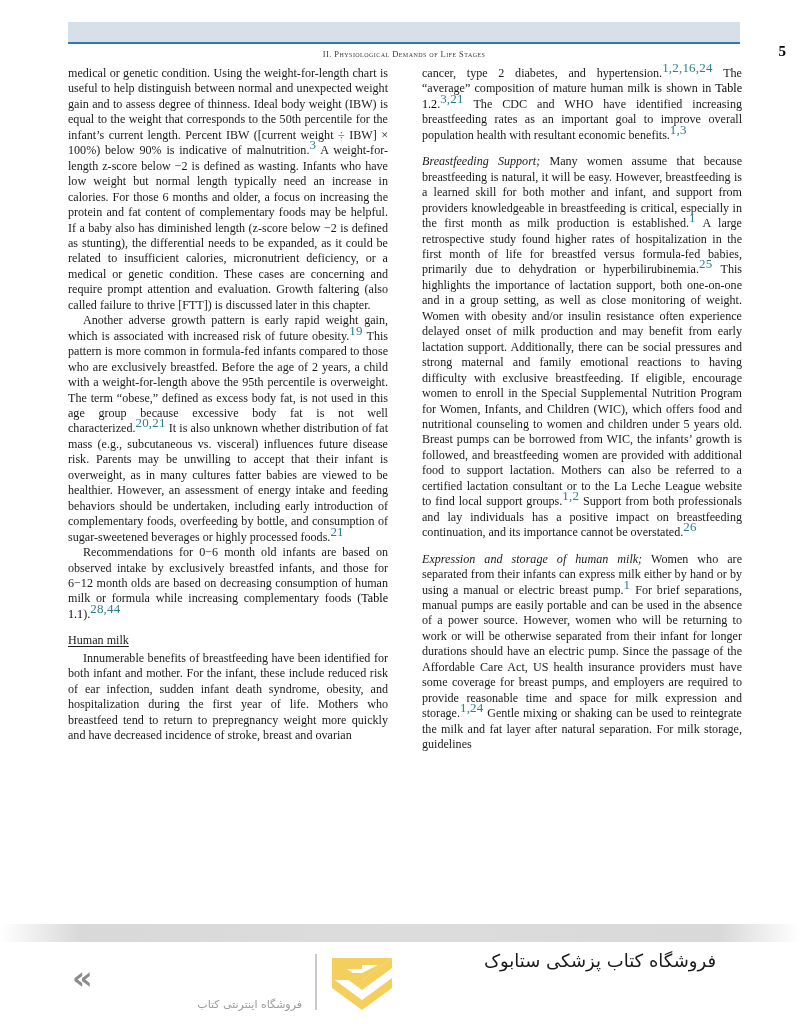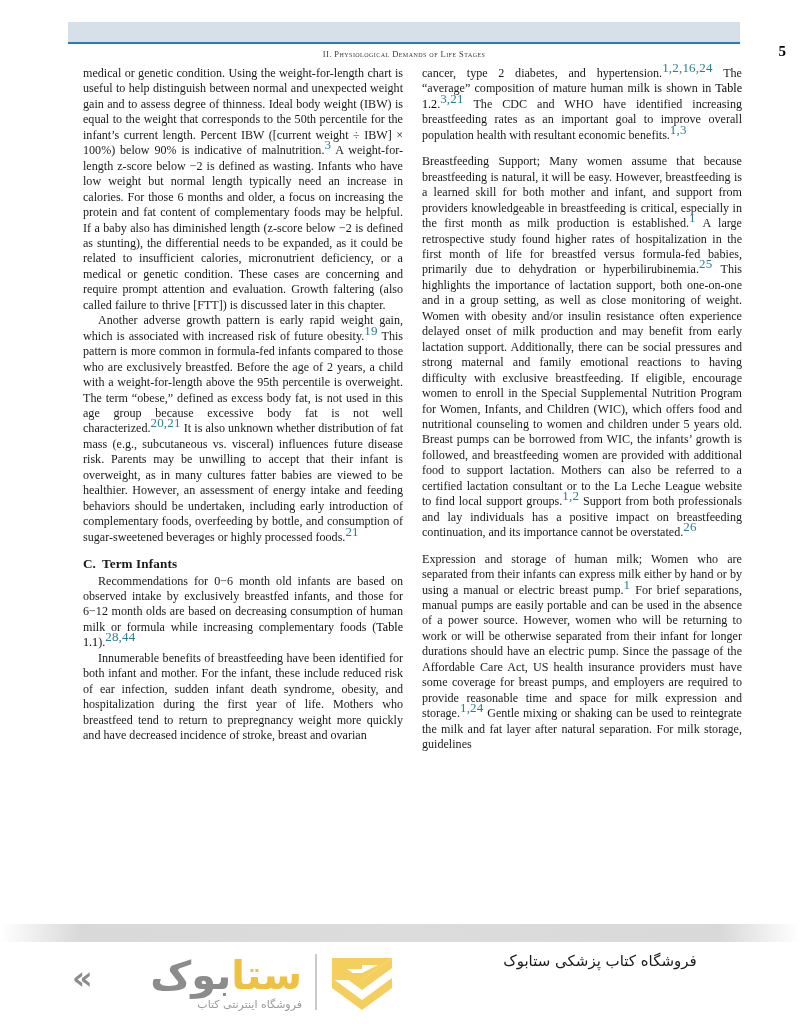--- a/index.html
+++ b/index.html
@@ -42,35 +42,35 @@
   }
   .col{
     position:absolute;top:0;width:320px;height:850px;
     font-size:12.1px;
     line-height:15.45px;
     color:#1a1a1a;
     text-align:justify;
     text-justify:inter-word;
     hyphens:none;
   }
-  .col-left{left:15px;}
+  .col-left{left:0;}
   .col-right{left:354px;}
 
   p{margin:0;}
   p.indent{text-indent:15px;font-family:Liberation Serif, serif;}
 
   sup.ref{
     color:#2b7f8c;
     font-size:13px;
     vertical-align:super;
     line-height:0;
     letter-spacing:.2px;
   }
   .xref{color:#000000;margin-top:10px;}
-  .ital{}
+  .ital{font-style:italic;}
 
   h3.sec-head{
     margin:11px 0 2px 0;
     font-size:13.2px;
     font-weight:bold;
     letter-spacing:.1px;
   }
   h3.sec-head .lbl{margin-right:6px;}
 
   h4.sub-head{
@@ -130,21 +130,21 @@
   }
   .logo-mark svg{display:block;}
 
   .footer-right{
     position:absolute;left:410px;top:6px;width:380px;height:72px;
     text-align:center;
   }
   .footer-fa{
     direction:rtl;
     font-family:"DejaVu Sans","Liberation Sans",sans-serif;
-    font-size:15px;color:#1a1a1a;
+    font-size:18px;color:#1a1a1a;
     white-space:nowrap;
     line-height:26px;
   }
   .footer-url{
     font-family:"DejaVu Sans","Liberation Sans",sans-serif;
     font-size:25px;letter-spacing:3px;color:#1a1a1a;
     line-height:34px;margin-top:2px;
     white-space:nowrap;
   }
   .footer-url .gold{color:#edc22e;}
@@ -160,24 +160,24 @@
   <div class="page-number">5</div>
 
   <div class="columns">
 
     <div class="col col-left">
 
       <p><span>medical or genetic condition. Using the weight-for-length chart is useful to help distinguish between normal and unexpected weight gain and to assess degree of thinness. Ideal body weight (IBW) is equal to the weight that corresponds to the 50th percentile for the infant’s current length. Percent IBW ([current weight ÷ IBW] × 100%) below 90% is indicative of malnutrition.</span><sup class="ref">3</sup><span> A weight-for-length z-score below −2 is defined as wasting. Infants who have low weight but normal length typically need an increase in calories. For those 6 months and older, a focus on increasing the protein and fat content of complementary foods may be helpful. If a baby also has diminished length (z-score below −2 is defined as stunting), the differential needs to be expanded, as it could be related to insufficient calories, micronutrient deficiency, or a medical or genetic condition. These cases are concerning and require prompt attention and evaluation. Growth faltering (also called failure to thrive [FTT]) is discussed later in this chapter.</span></p>
 
       <p class="indent"><span>Another adverse growth pattern is early rapid weight gain, which is associated with increased risk of future obesity.</span><sup class="ref">19</sup><span> This pattern is more common in formula-fed infants compared to those who are exclusively breastfed. Before the age of 2 years, a child with a weight-for-length above the 95th percentile is overweight. The term “obese,” defined as excess body fat, is not used in this age group because excessive body fat is not well characterized.</span><sup class="ref">20,21</sup><span> It is also unknown whether distribution of fat mass (e.g., subcutaneous vs. visceral) influences future disease risk. Parents may be unwilling to accept that their infant is overweight, as in many cultures fatter babies are viewed to be healthier. However, an assessment of energy intake and feeding behaviors should be undertaken, including early introduction of complementary foods, overfeeding by bottle, and consumption of sugar-sweetened beverages or highly processed foods.</span><sup class="ref">21</sup></p>
 
-      <h3 class="sec-head"><span class="lbl">C.</span><span>Term Infants</span></h3>
 
       <p class="indent"><span>Recommendations for 0−6 month old infants are based on observed intake by exclusively breastfed infants, and those for 6−12 month olds are based on decreasing consumption of human milk or formula while increasing complementary foods (</span><span class="xref">Table 1.1</span><span>).</span><sup class="ref">28,44</sup></p>
 
+      <h4 class="sub-head">Human milk</h4>
 
       <p class="indent"><span>Innumerable benefits of breastfeeding have been identified for both infant and mother. For the infant, these include reduced risk of ear infection, sudden infant death syndrome, obesity, and hospitalization during the first year of life. Mothers who breastfeed tend to return to prepregnancy weight more quickly and have decreased incidence of stroke, breast and ovarian</span></p>
 
     </div>
 
     <div class="col col-right">
 
       <p><span>cancer, type 2 diabetes, and hypertension.</span><sup class="ref">1,2,16,24</sup><span> The “average” composition of mature human milk is shown in </span><span class="xref">Table 1.2</span><span>.</span><sup class="ref">3,21</sup><span> The CDC and WHO have identified increasing breastfeeding rates as an important goal to improve overall population health with resultant economic benefits.</span><sup class="ref">1,3</sup></p>
 
       <div class="gap"></div>
@@ -191,21 +191,20 @@
     </div>
   </div>
 
   <div class="footer-band"></div>
 
   <div class="footer">
 
     <div class="logo-wrap">
       <div class="logo-word">
         <span class="chev">«</span>
-        <span class="logo-script"><span class="gold">ستا</span><span>بوک</span></span>
       </div>
       <div class="logo-sub">فروشگاه اینترنتی کتاب</div>
       <div class="logo-div"></div>
       <div class="logo-mark">
         <svg width="64" height="56" viewBox="0 0 64 56" xmlns="http://www.w3.org/2000/svg">
           <path d="M2 2 L32 2 L32 13 L14 13 L14 17 L32 17 L32 24 L2 24 Z" fill="#f4cf5e"></path>
           <path d="M32 2 L62 2 L32 24 L32 17 L48 9 L32 9 Z" fill="#f4cf5e"></path>
           <path d="M2 2 L32 24 L62 2 L62 12 L32 34 L2 12 Z" fill="#f4cf5e"></path>
           <path d="M2 22 L32 44 L62 22 L62 32 L32 54 L2 32 Z" fill="#f4cf5e"></path>
         </svg>

